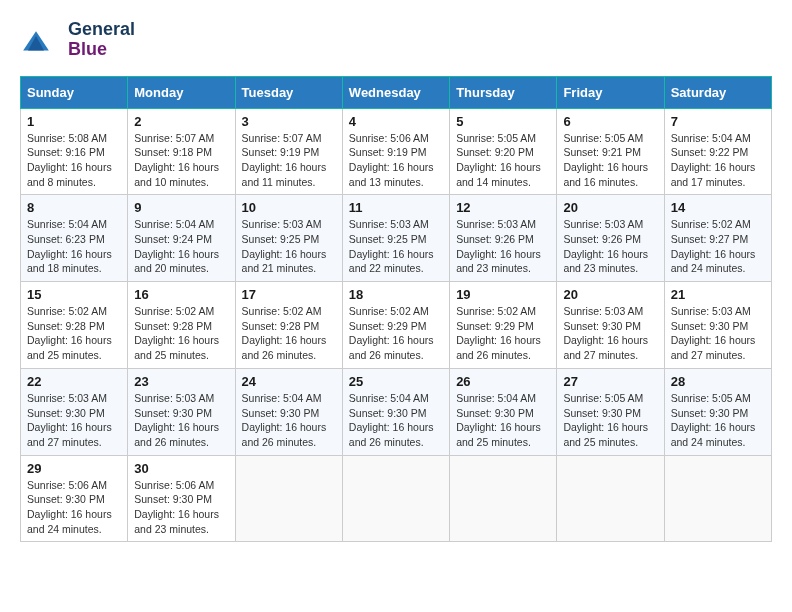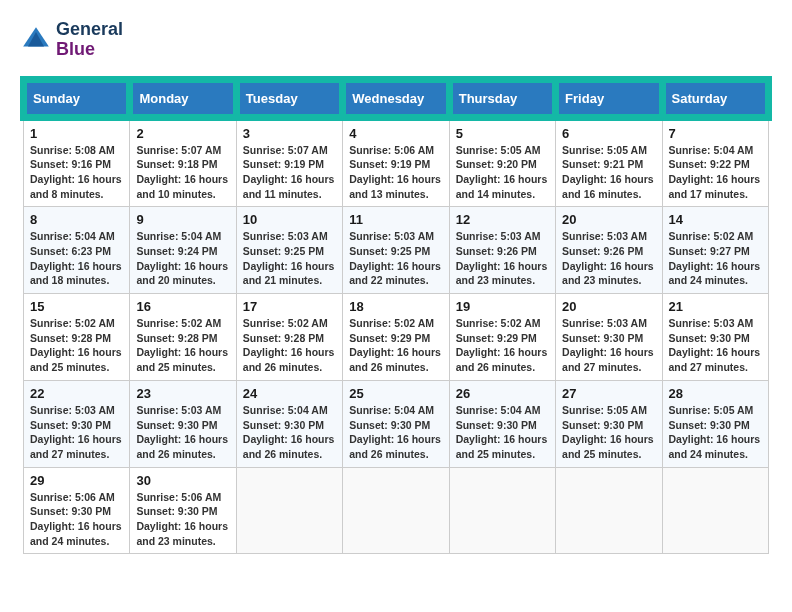--- a/index.html
+++ b/index.html
@@ -11,22 +11,22 @@
       padding: 20px;
     }
     .header {
       display: flex;
       justify-content: space-between;
       align-items: flex-start;
       margin-bottom: 16px;
     }
     .logo {
       display: flex;
-      align-items: center;
-      gap: 4px;
+      align-items: flex-end;
+      gap: 16px;
     }
     .logo-text {
       font-size: 18px;
       font-weight: bold;
       color: #1a3a5c;
       line-height: 1.1;
     }
     .logo-text span {
       color: #701a75;
     }
@@ -52,21 +52,21 @@
       border-collapse: collapse;
       font-size: 11px;
     }
     thead tr th {
       background-color: #2a7abf;
       color: #fff;
       padding: 8px 6px;
       text-align: left;
       font-size: 13px;
       font-weight: bold;
-      border: 7px solid #14b8a6;
+      border: 1px solid #14b8a6;
     }
     tbody tr td {
       border: 1px solid #ccc;
       padding: 5px 6px;
       vertical-align: top;
       background: #fff;
       width: 14.28%;
       min-height: 80px;
     }
     tbody tr:nth-child(even) td {
@@ -76,21 +76,20 @@
       font-size: 13px;
       font-weight: bold;
       color: #1a1a1a;
       display: block;
       margin-bottom: 2px;
     }
     .day-info {
       color: #333;
       font-size: 10.5px;
       line-height: 1.4;
-      font-weight: bold;
     }
     .empty-cell {
       background: #f9f9f9 !important;
     }
   </style>
 </head>
 <body>
 
 <div class="header">
   <div class="logo">

